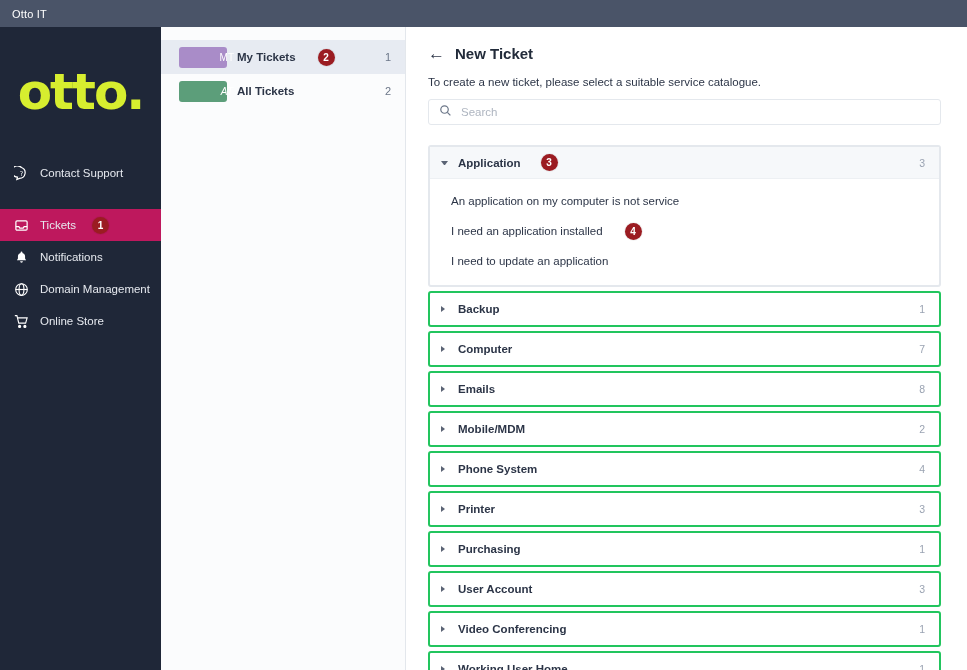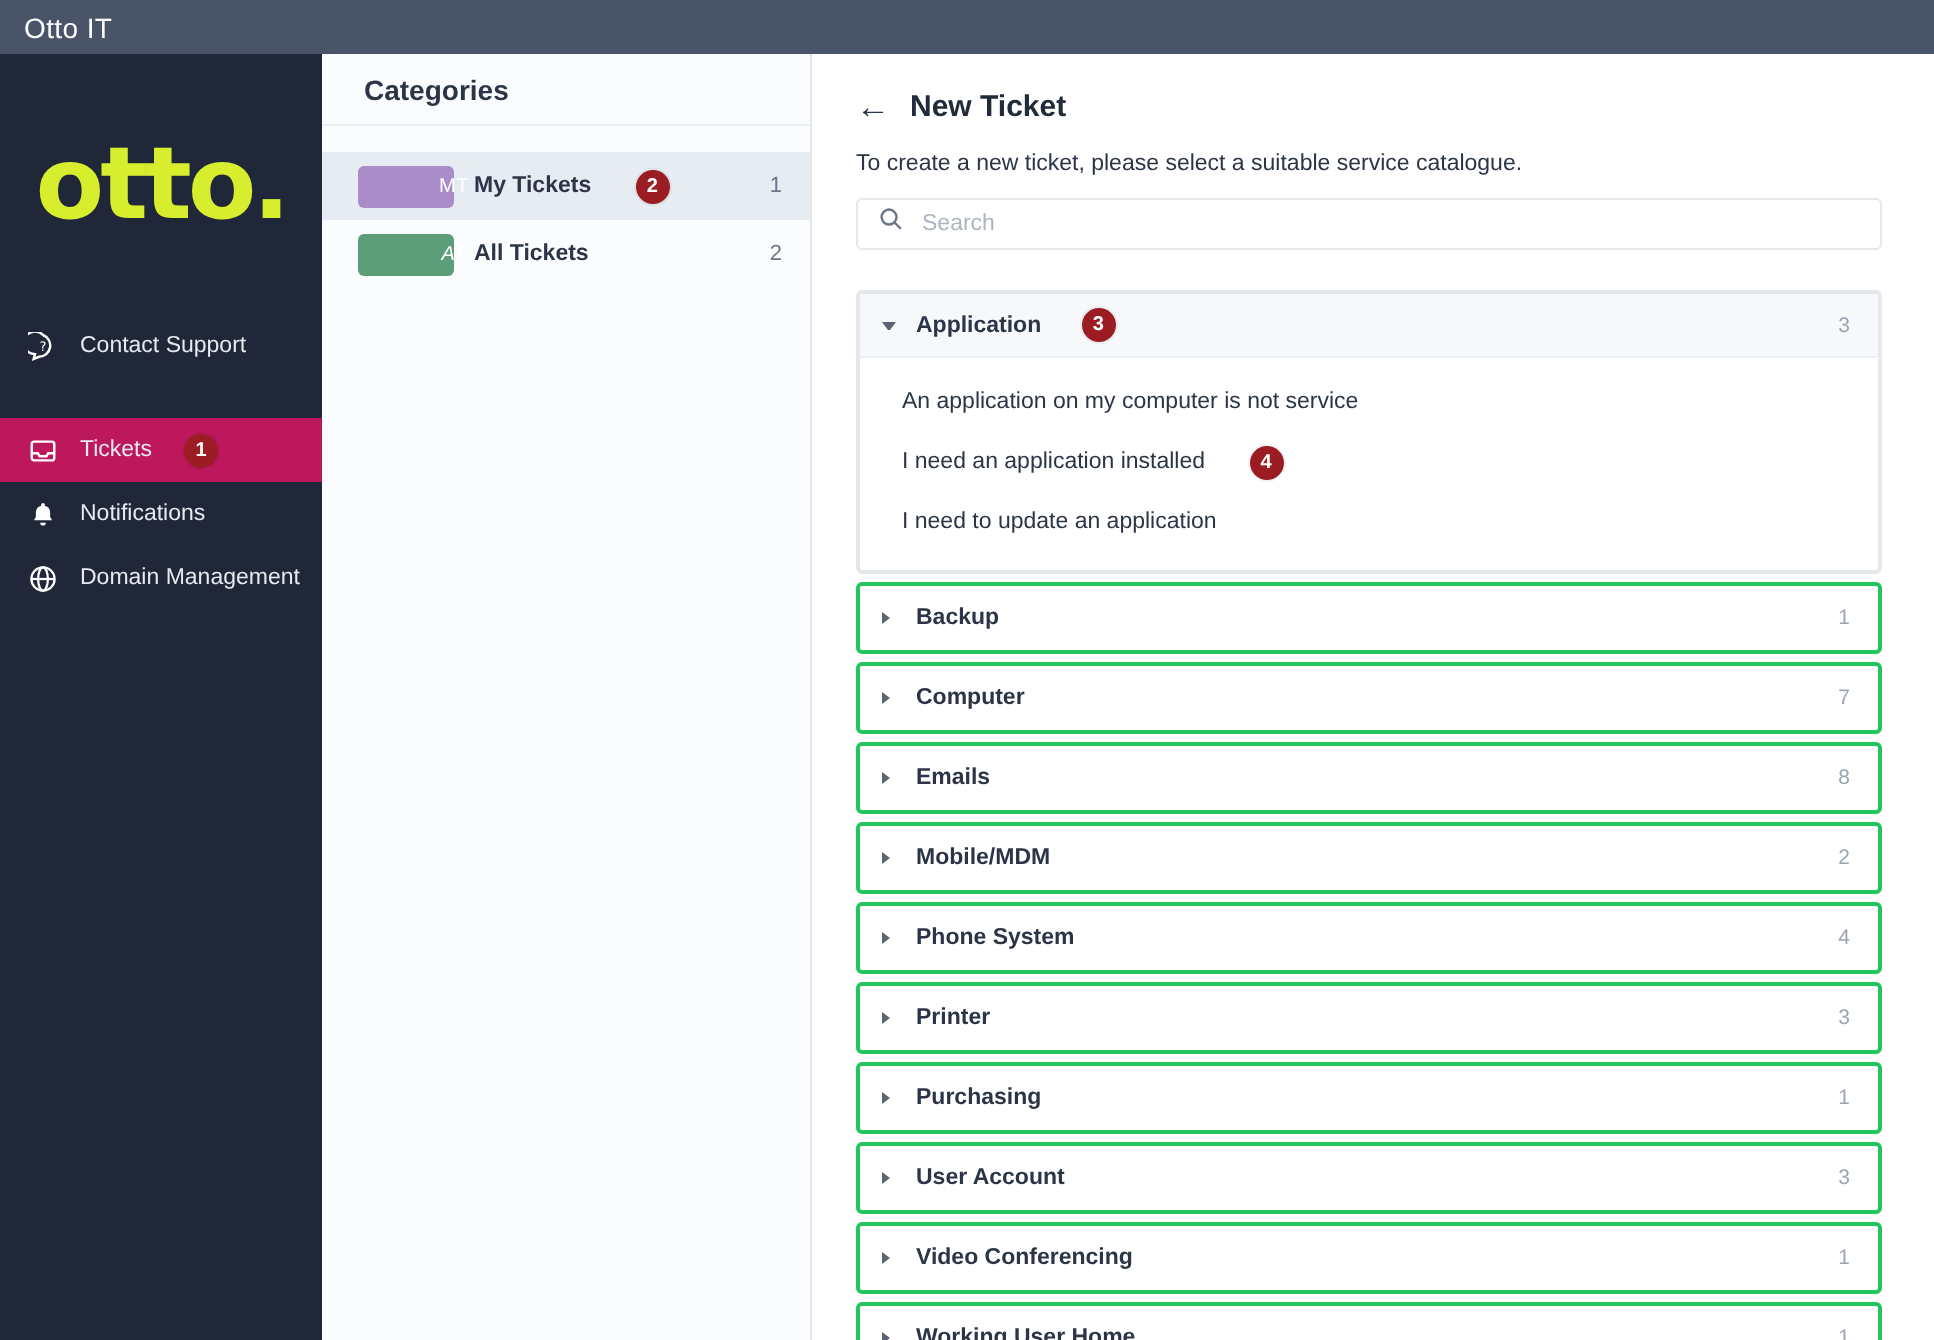--- a/index.html
+++ b/index.html
@@ -11,21 +11,21 @@
   }
 
   
   #titlebar {
     height: 27px;
     background: #4a5468;
     display: flex; align-items: center;
     padding-left: 12px;
   }
   #titlebar .t {
-    color: #ffffff; font-size: 14px; letter-spacing: .2px;
+    color: #ffffff; font-size: 11px; letter-spacing: .2px;
   }
 
   
   #shell { display: flex; height: 643px; }
 
   
   #sidebar {
     width: 161px; flex: 0 0 161px;
     background: #1f2738;
     display: flex; flex-direction: column;
@@ -247,27 +247,34 @@
         <div class="nav-item">
           <span class="ico">
             <svg width="15" height="15" viewBox="0 0 16 16" fill="none" stroke="#ffffff" stroke-width="1.2">
               <circle cx="8" cy="8" r="6.2"></circle>
               <ellipse cx="8" cy="8" rx="2.6" ry="6.2"></ellipse>
               <line x1="1.8" y1="8" x2="14.2" y2="8"></line>
             </svg>
           </span>
           <span class="nav-label">Domain Management</span>
         </div>
+        <div class="nav-item">
+          <span class="ico">
+            <svg width="15" height="15" viewBox="0 0 16 16" fill="none" stroke="#ffffff" stroke-width="1.2">
+              <path d="M.9 1.7h2.2l2 8h7.3l1.6-5.6H4"></path>
+              <circle cx="6" cy="13.2" r="1.1" fill="#ffffff"></circle>
+              <circle cx="11.6" cy="13.2" r="1.1" fill="#ffffff"></circle>
+            </svg>
+          </span>
+          <span class="nav-label">Online Store</span>
+        </div>
       </div>
   </div>
 
   <div id="categories">
-    <div id="cat-head">
-      <span class="h">Categories</span>
-    </div>
     <div id="cat-list">
         <div class="cat-row selected">
           <span class="avatar" style="background: rgb(169, 140, 200);">MT</span>
           <span class="cat-name">My Tickets</span>
           <span class="ann" style="margin-left: 12px;">2</span>
           <span class="cat-count">1</span>
         </div>
         <div class="cat-row">
           <span class="avatar" style="background: rgb(92, 158, 122); font-style: italic;">AT</span>
           <span class="cat-name">All Tickets</span>

